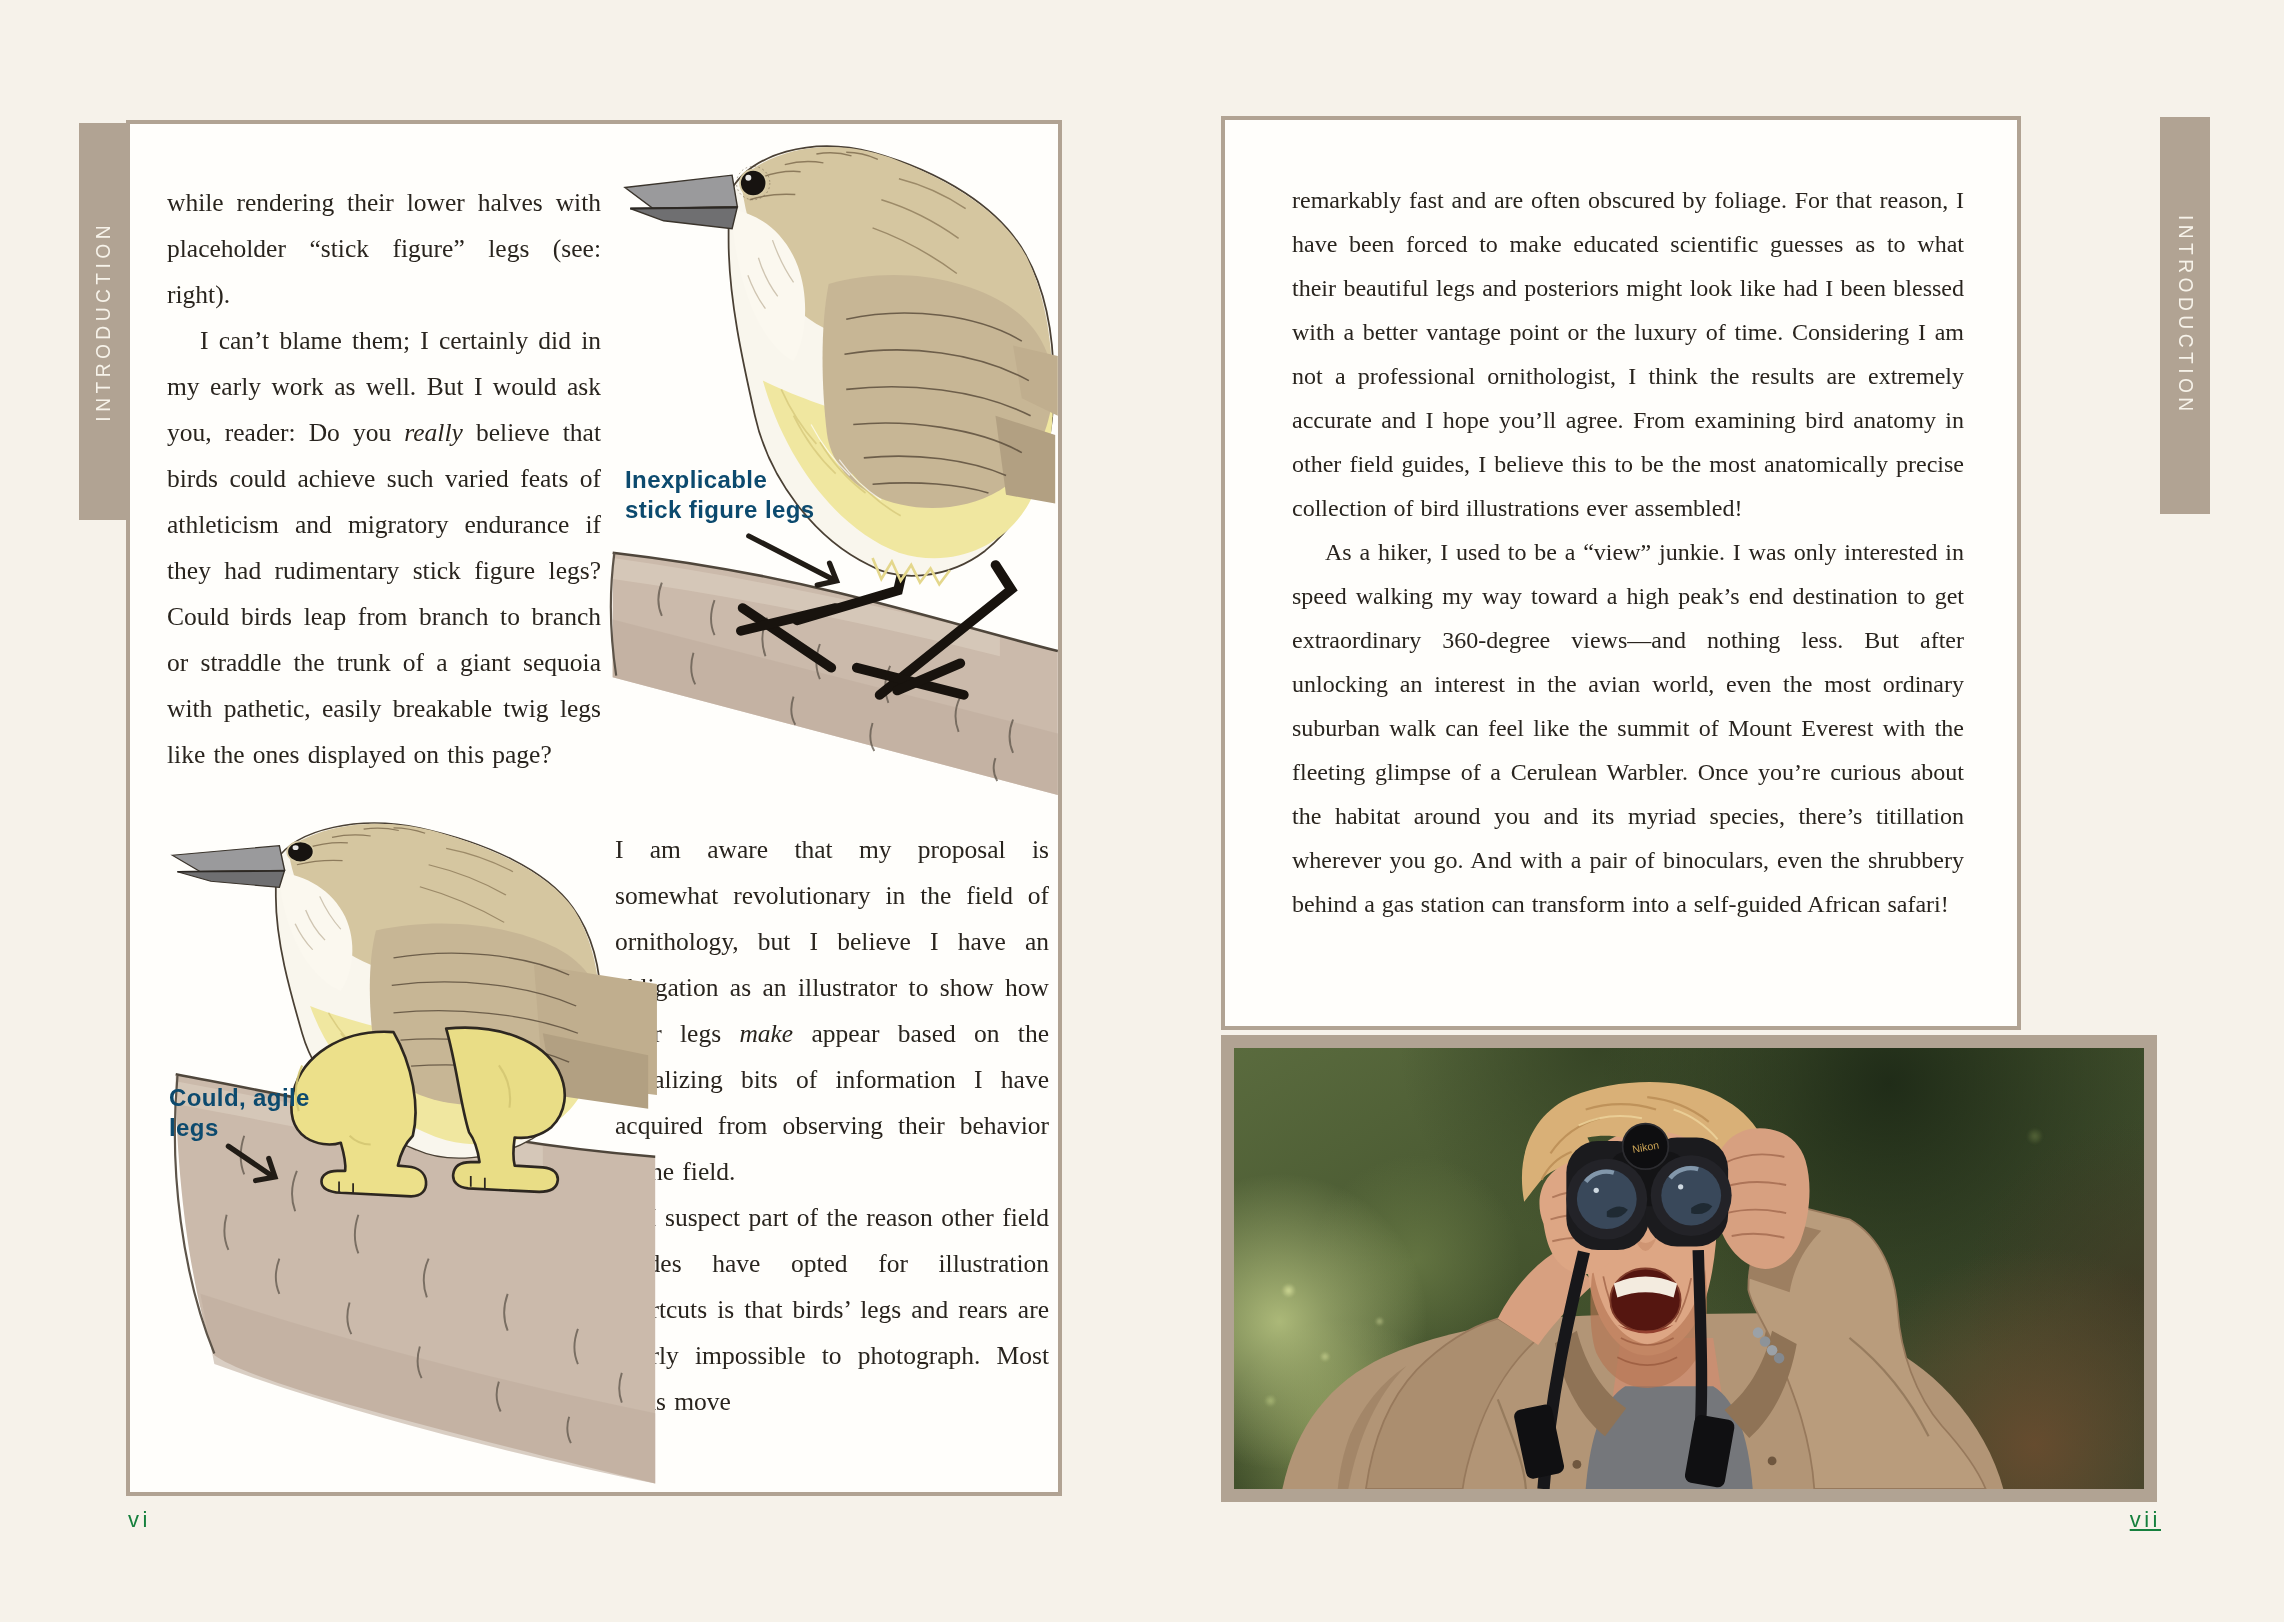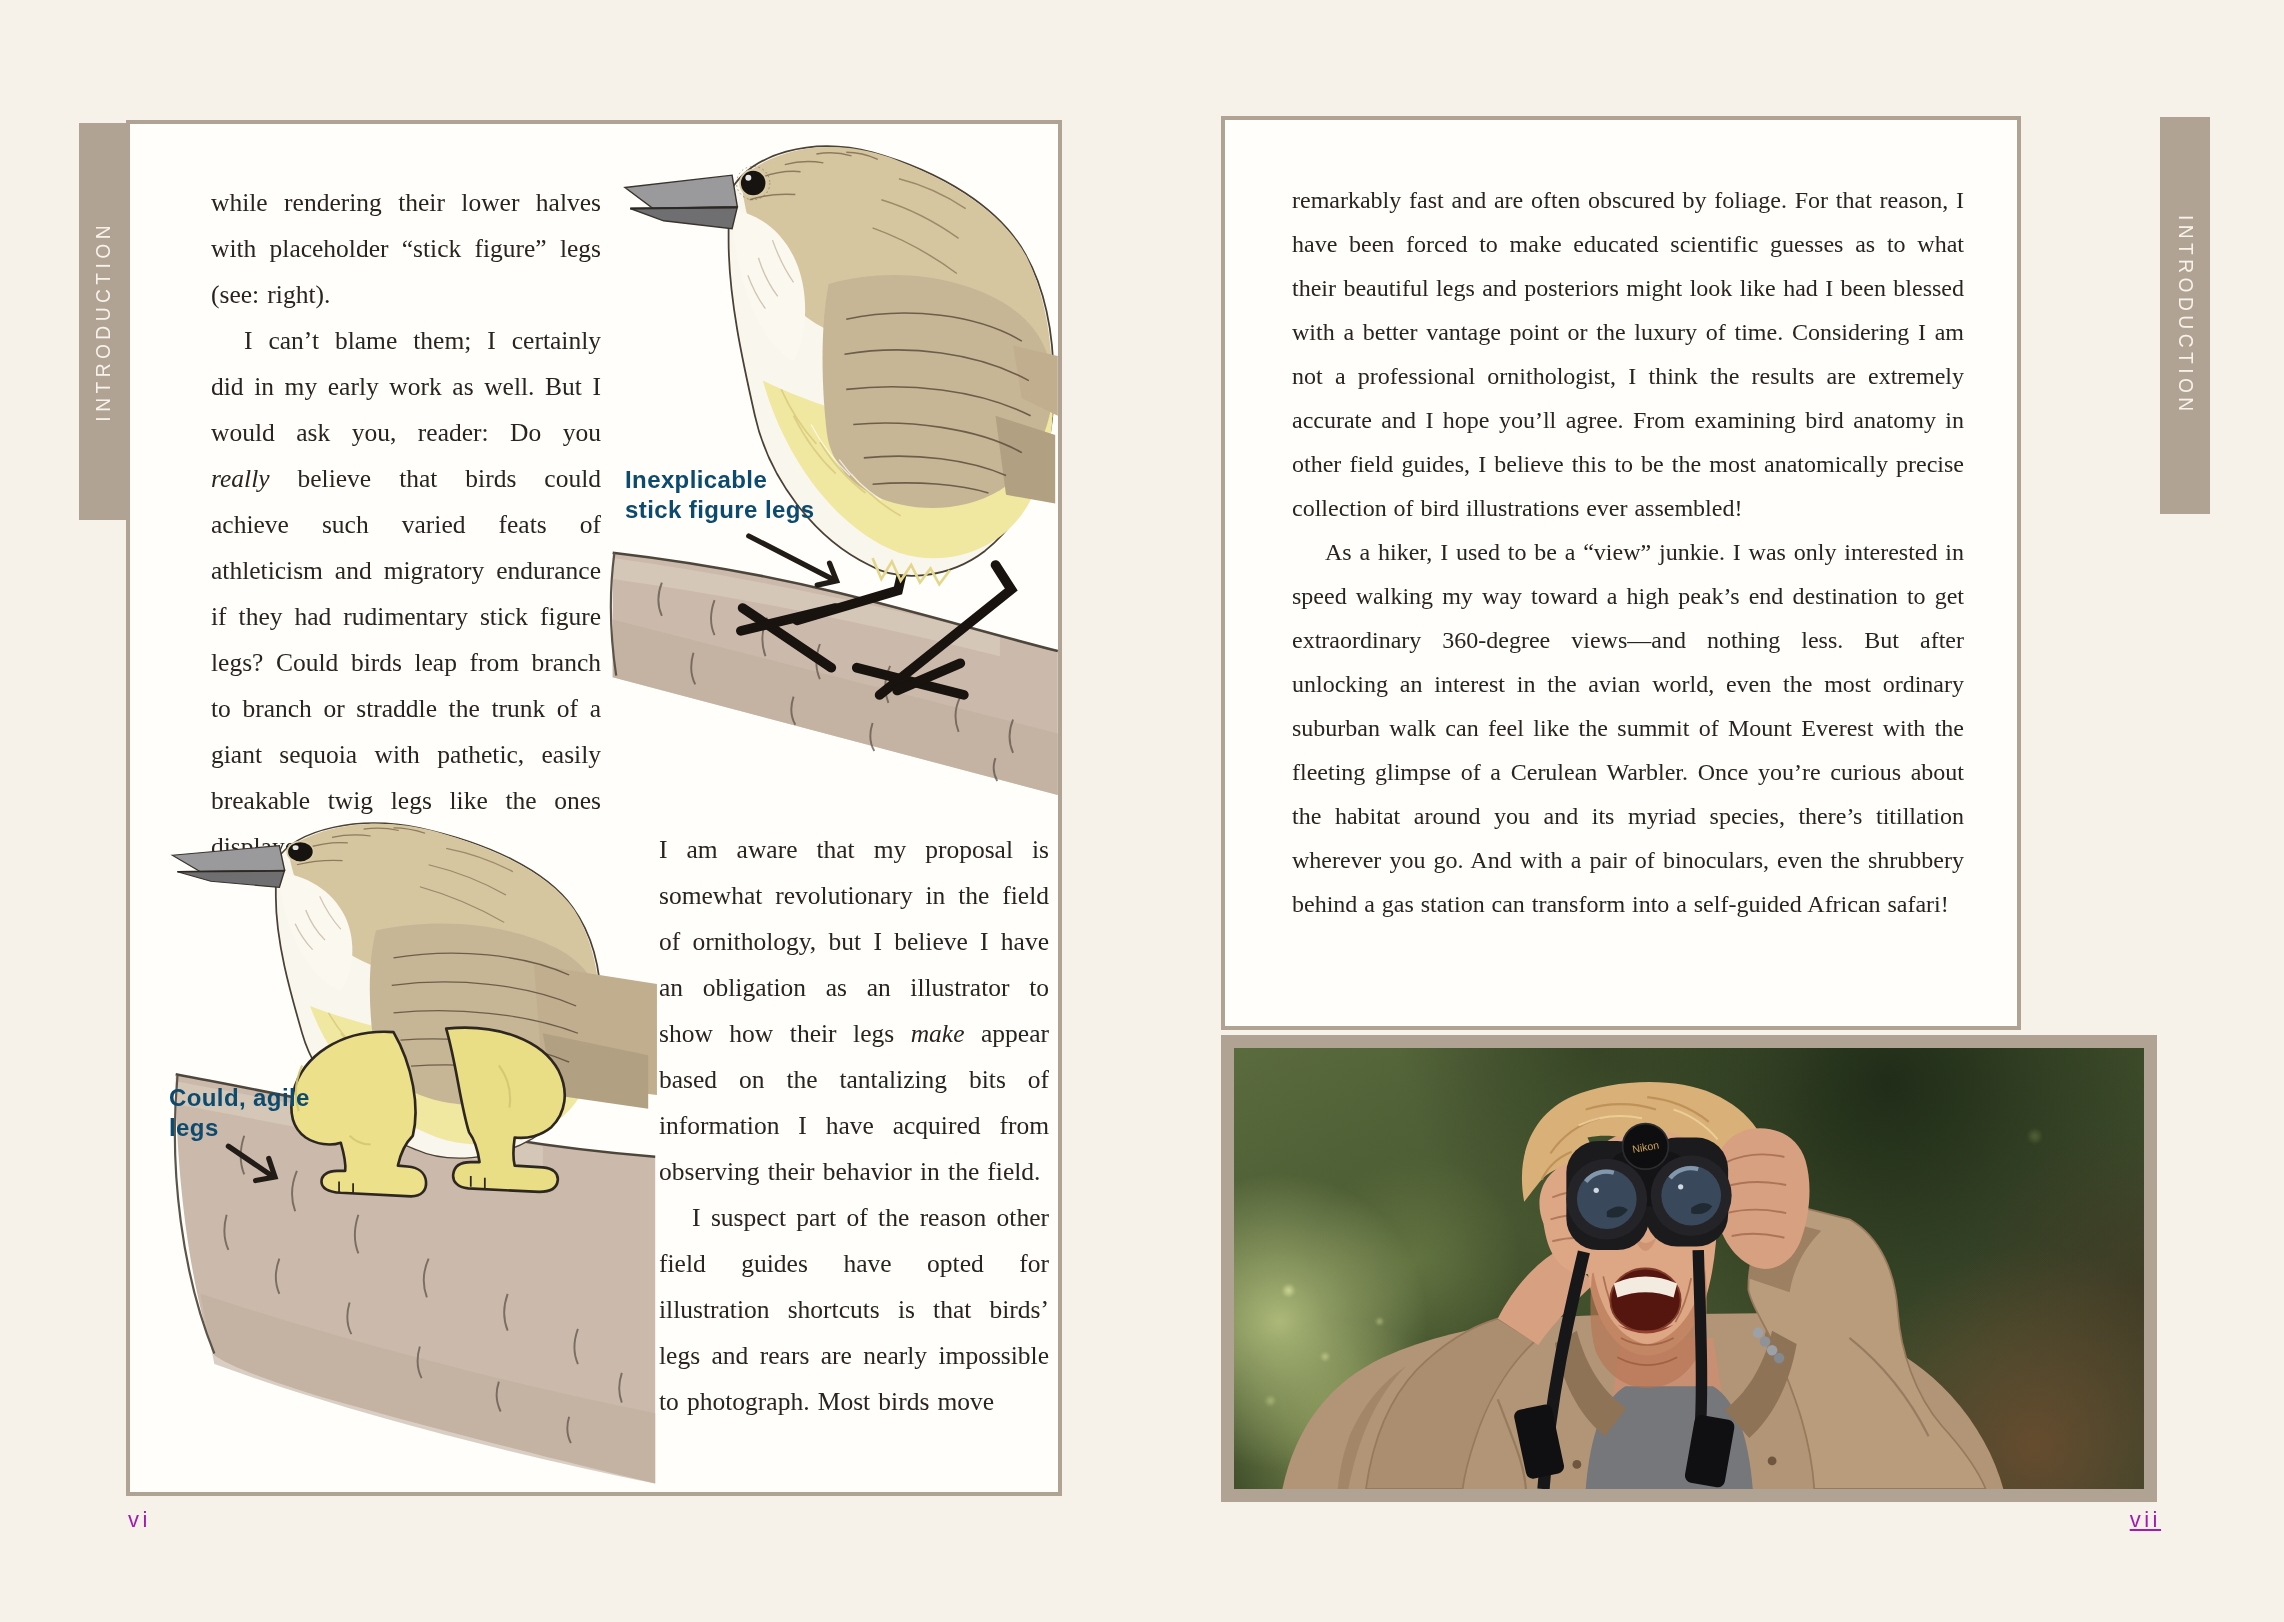--- a/index.html
+++ b/index.html
@@ -14,40 +14,40 @@
   .vertical-up{writing-mode:vertical-rl;transform:rotate(180deg);}
   .vertical-down{writing-mode:vertical-rl;}
 
   
   .panel{position:absolute;background:#fffefb;border:4.4px solid #b1a393;box-sizing:border-box;}
   .panel-left{left:126px;top:120px;width:936px;height:1376px;}
   .panel-right{left:1221px;top:116px;width:800px;height:914px;}
 
   .p{margin:0;text-align:justify;hyphens:none;}
   .indent{text-indent:33px;}
-  .panel-left .p{font-size:25.5px;line-height:46px;word-spacing:1.8px;margin-left:44px;}
+  .panel-left .p{font-size:25.5px;line-height:46px;word-spacing:1.8px;}
   .col{position:absolute;}
   .col-1{left:37px;top:56px;width:434px;}
   .col-2{left:485px;top:703px;width:434px;}
 
   .bird{position:absolute;margin:0;}
   .bird-1{left:479px;top:1.8px;width:449px;height:669px;}
   .bird-2{left:0px;top:678px;width:527px;height:685px;}
   .bird svg{display:block;width:100%;height:100%;}
 
   .annotation{position:absolute;font-family:"Liberation Sans", sans-serif;font-weight:bold;
               font-size:24px;line-height:30px;color:#0c4a6e;letter-spacing:0.4px;}
   .ann-1{left:495px;top:341px;width:204px;}
   .ann-2{left:39px;top:959px;width:141px;}
 
   .panel-right .textblock{position:absolute;left:67px;right:53px;top:58px;}
   .panel-right .p{font-size:24px;line-height:44px;word-spacing:0.9px;}
 
   .pagenum{position:absolute;font-family:"Liberation Sans", sans-serif;font-size:22px;
-           letter-spacing:3.5px;color:#a21caf;}
+           letter-spacing:3.5px;color:#15803d;}
   .pagenum-left{left:128px;top:1507px;}
   .pagenum-right{right:123px;top:1507px;text-decoration:underline;}
 
   
   .photo-frame{position:absolute;left:1221px;top:1035px;width:936px;height:467px;
                background:#b1a393;padding:13px;box-sizing:border-box;}
   .photo{position:relative;width:100%;height:100%;overflow:hidden;
     background:
       radial-gradient(circle 211px at 5% 62%, rgba(196,208,138,.8), rgba(196,208,138,0) 70%),
       radial-gradient(circle 167px at 12% 88%, rgba(158,172,102,.7), rgba(158,172,102,0) 70%),

